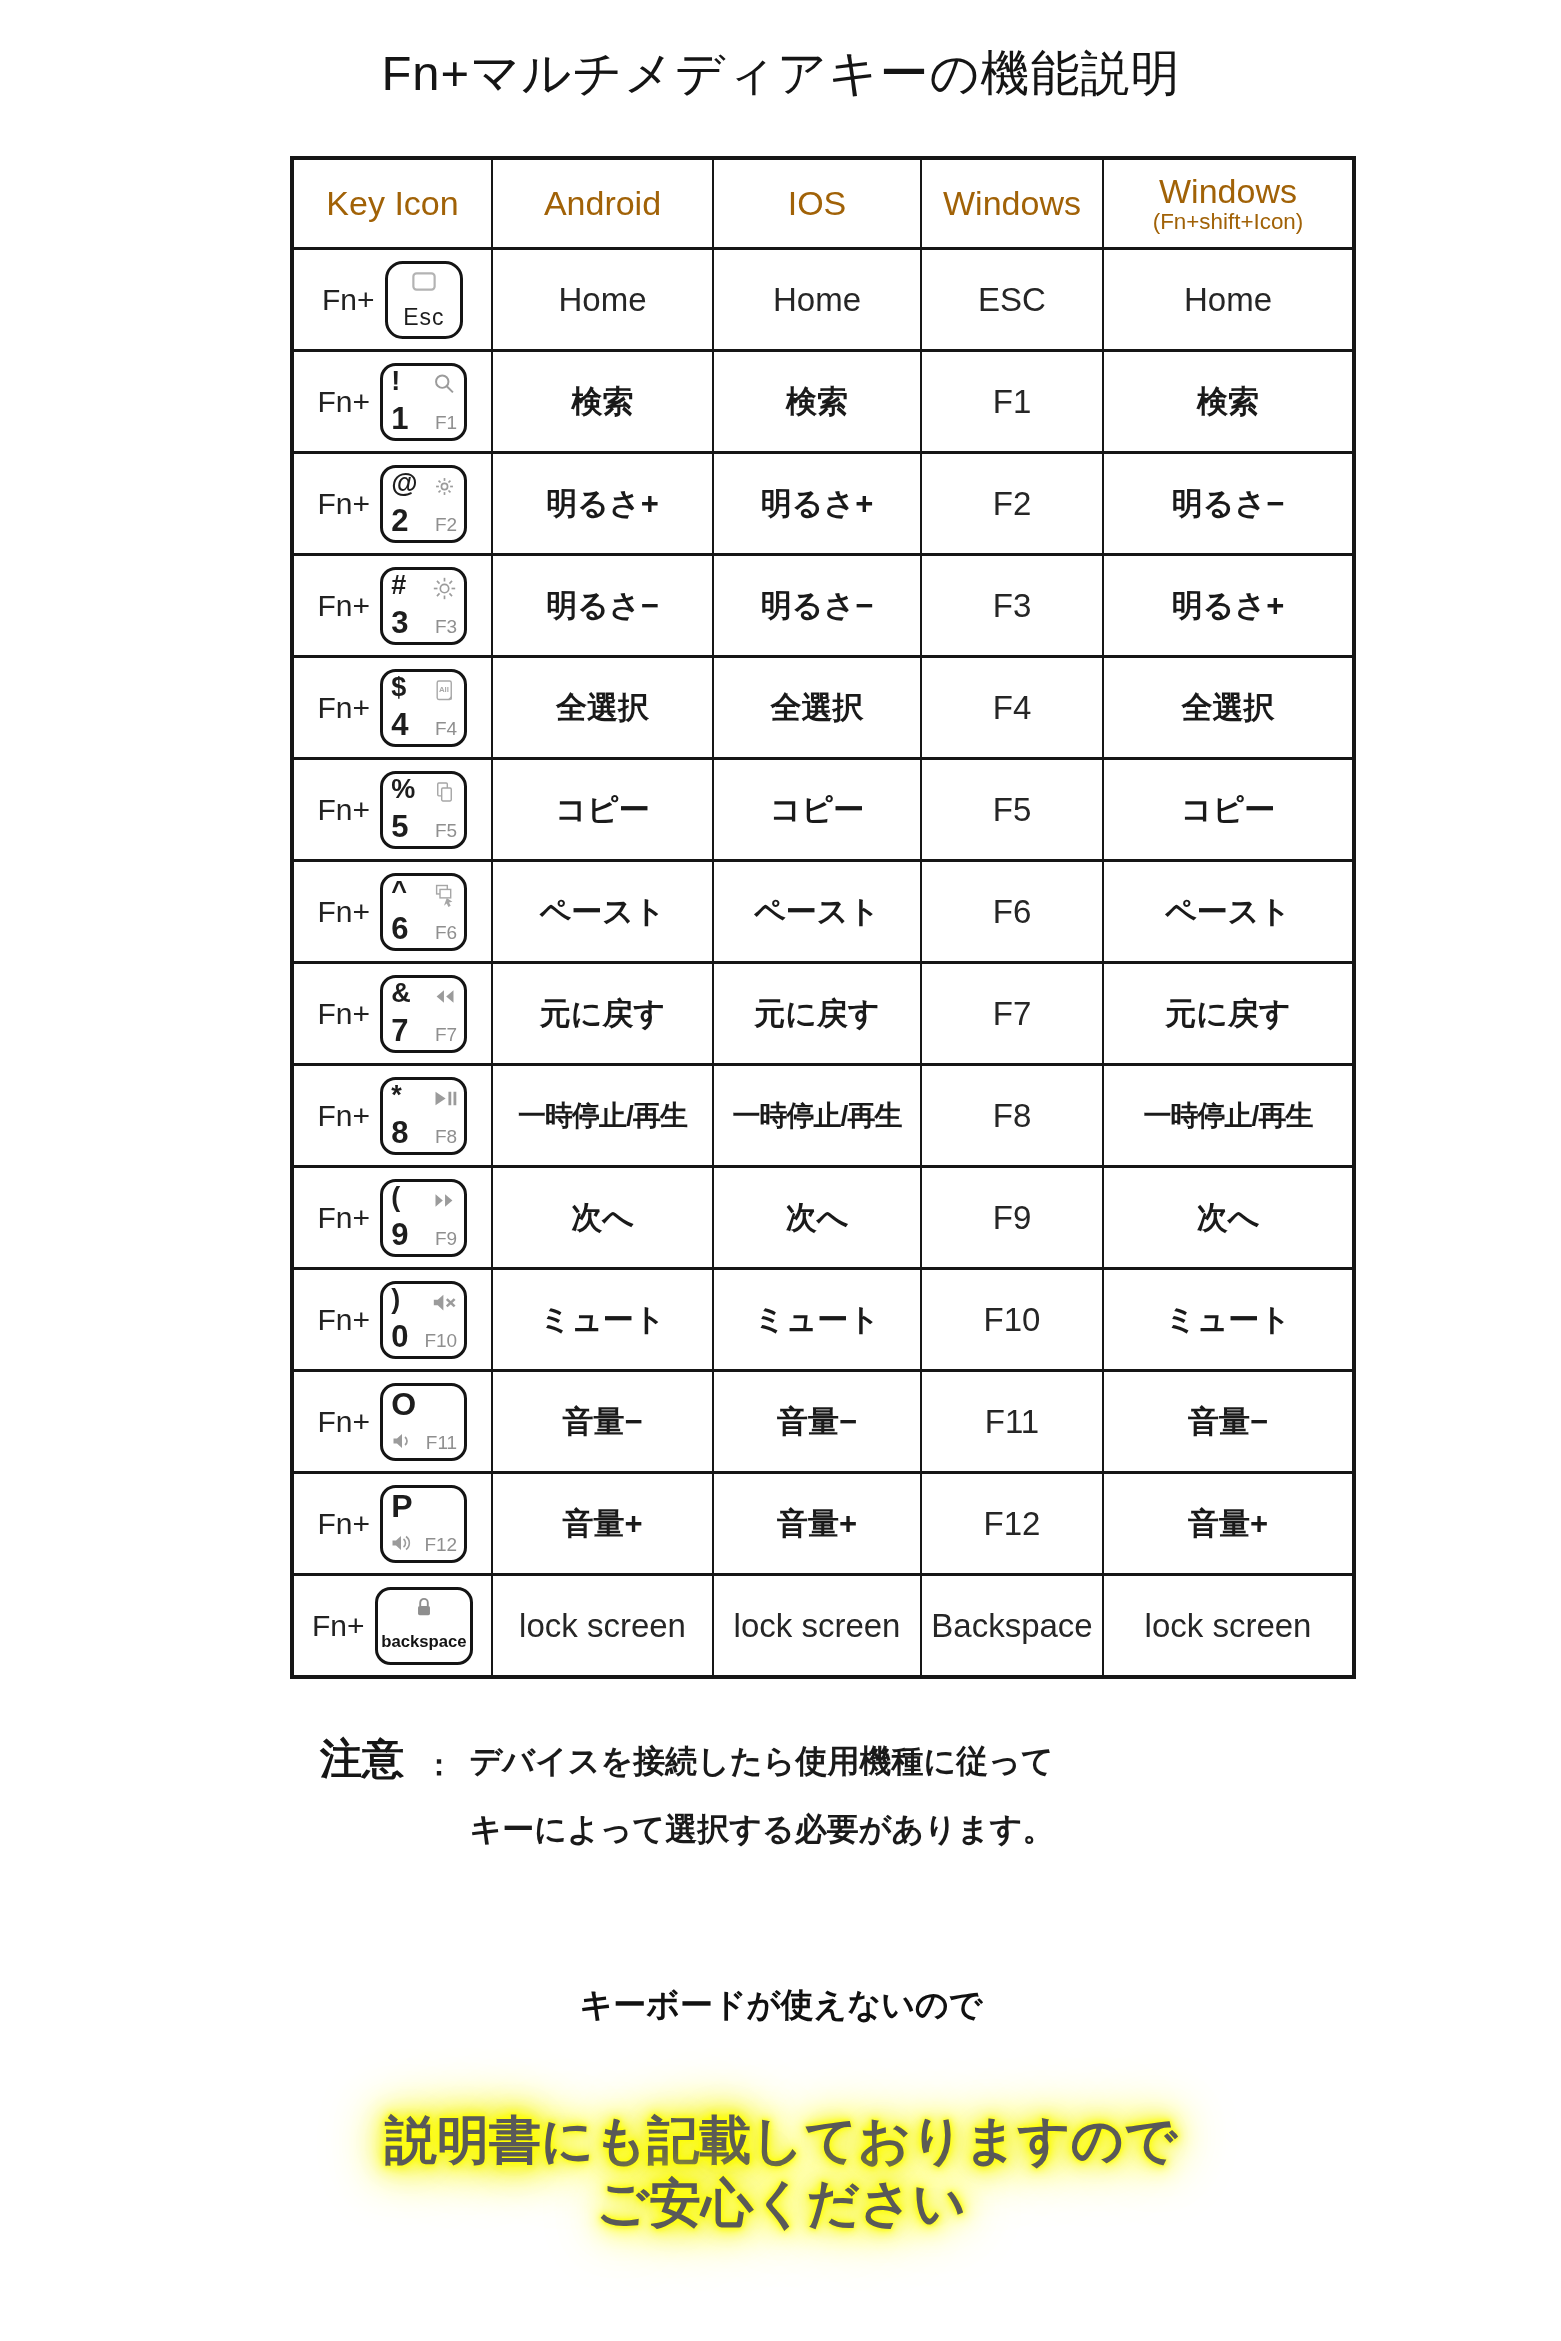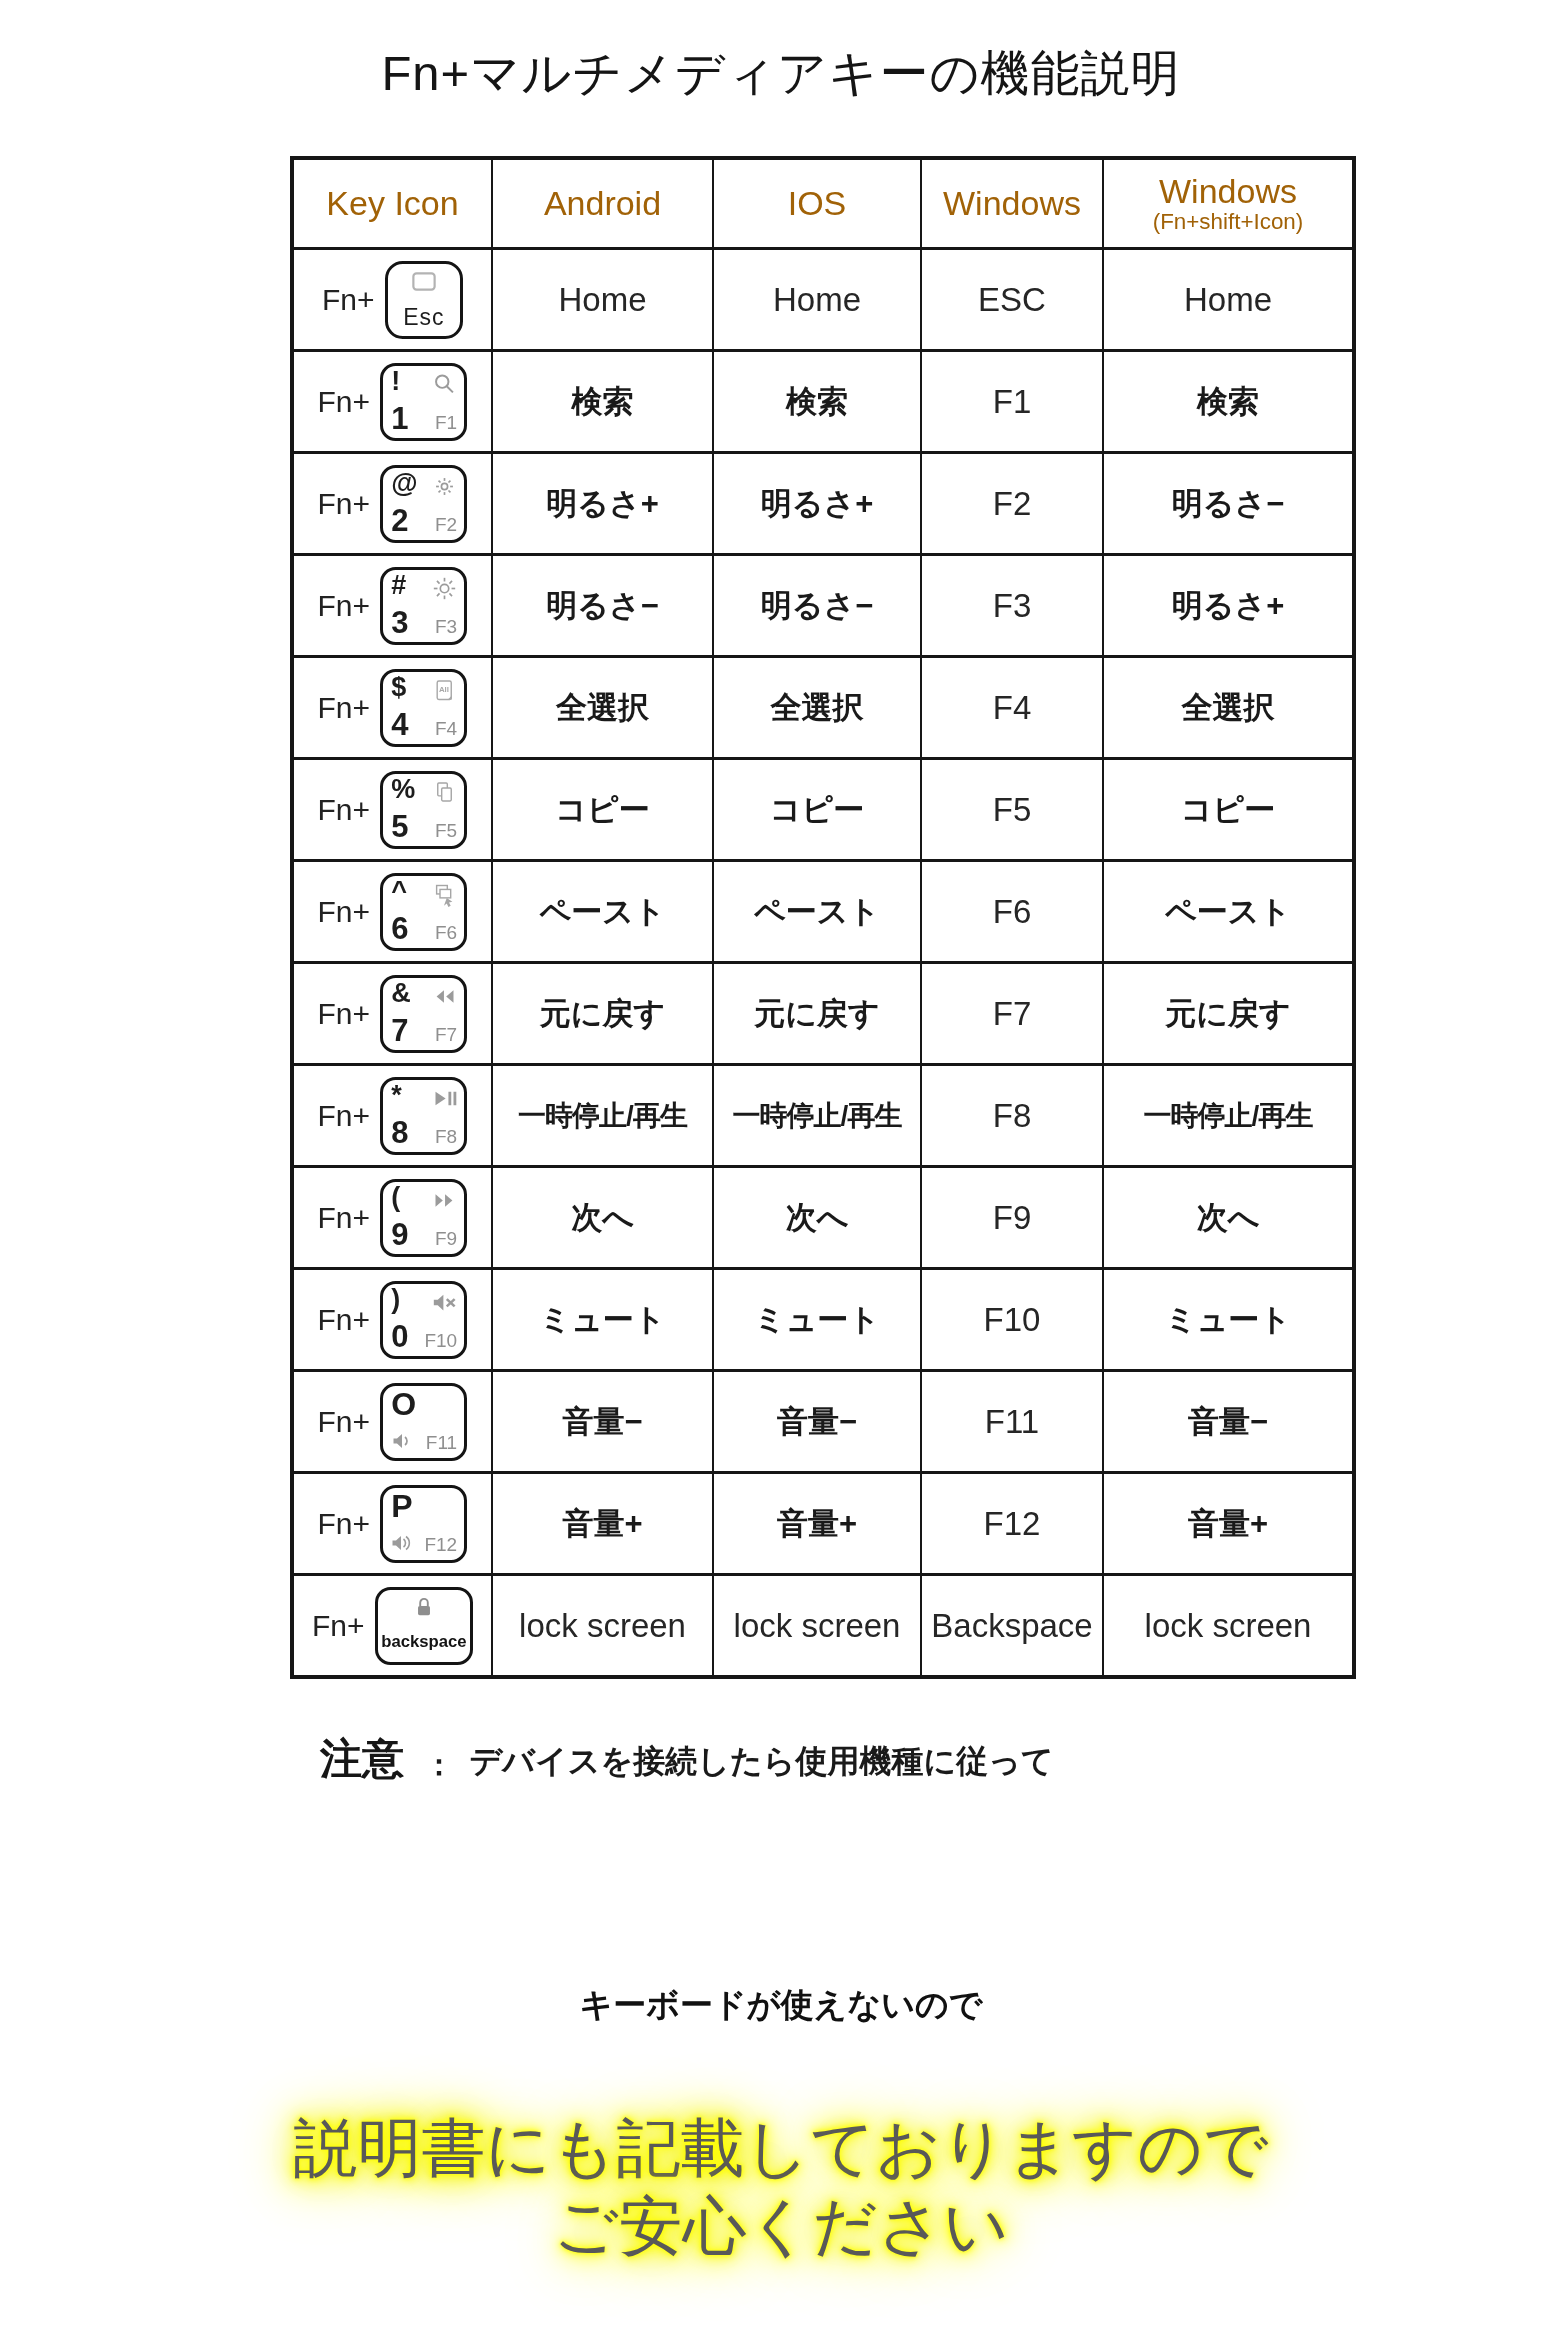--- a/index.html
+++ b/index.html
@@ -67,21 +67,21 @@
                font-weight:400; color:#9a9a9a; }
   .note-comma { font-size:33px; font-weight:400; margin-left:5.2px; align-self:center; }
   .note-line3 { margin-top:24px; white-space:nowrap; }
 
   
   .warning { position:absolute; top:1979px; left:0; width:100%; text-align:center;
              font-size:33px; font-weight:700; color:#111; line-height:1.55; }
 
   
   .footer { position:absolute; top:2109px; left:0; width:100%; text-align:center;
-            font-size:64px; font-weight:400; line-height:1.22; color:#595959;
+            font-size:52px; font-weight:700; line-height:1.22; color:#595959;
             text-shadow:
               0 0 3.1px #ffff00, 0 0 6.2px #ffff00, 0 0 11.5px #ffff00,
               0 0 20px #fcfc00, 0 0 31px #f8f800, 0 0 47px #f2f200, 0 0 62px #eded00; }
 </style>
 </head>
 <body>
 
 <div class="page">
 
   <div class="title">Fn+マルチメディアキーの機能説明</div>
@@ -431,20 +431,21 @@
           </tr>
         </tbody>
     </table>
   </div>
 
   <div class="note">
     <div class="note-label">注意</div>
     <div class="note-colon">：</div>
     <div class="note-body">
       <div class="note-line1">デバイスを接続したら使用機種に従って</div>
+      <div class="note-line3">キーによって選択する必要があります。</div>
     </div>
   </div>
 
   <div class="warning">
     <div>キーボードが使えないので</div>
   </div>
 
   <div class="footer" style="color: rgb(89, 89, 89);">
     <div>説明書にも記載しておりますので</div>
     <div>ご安心ください</div>

